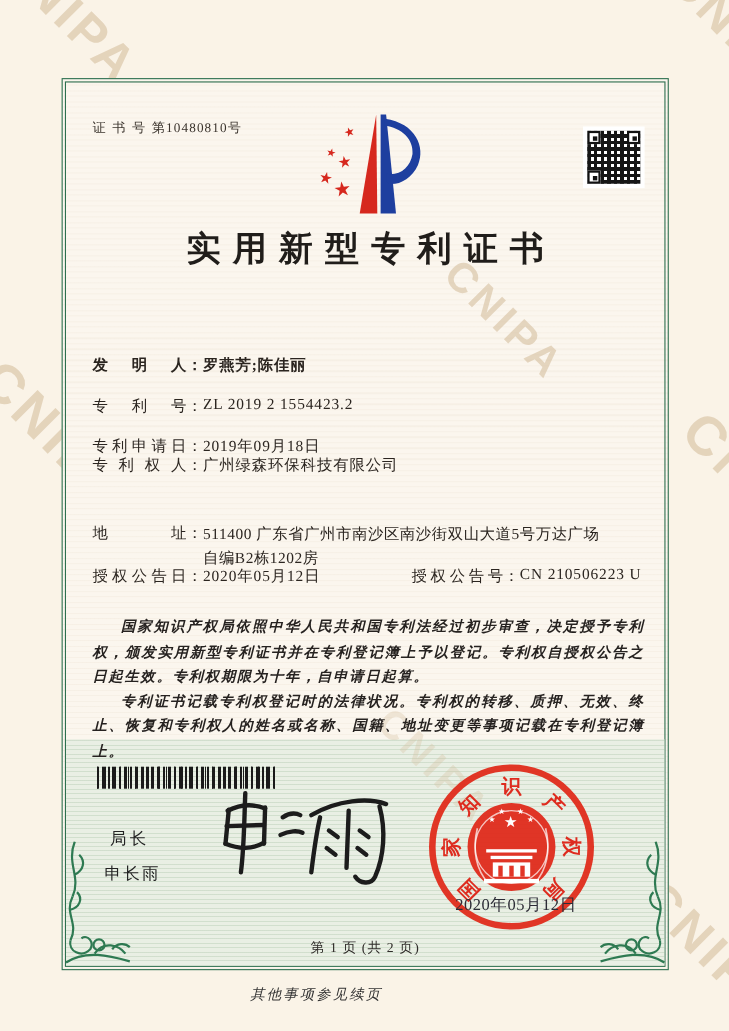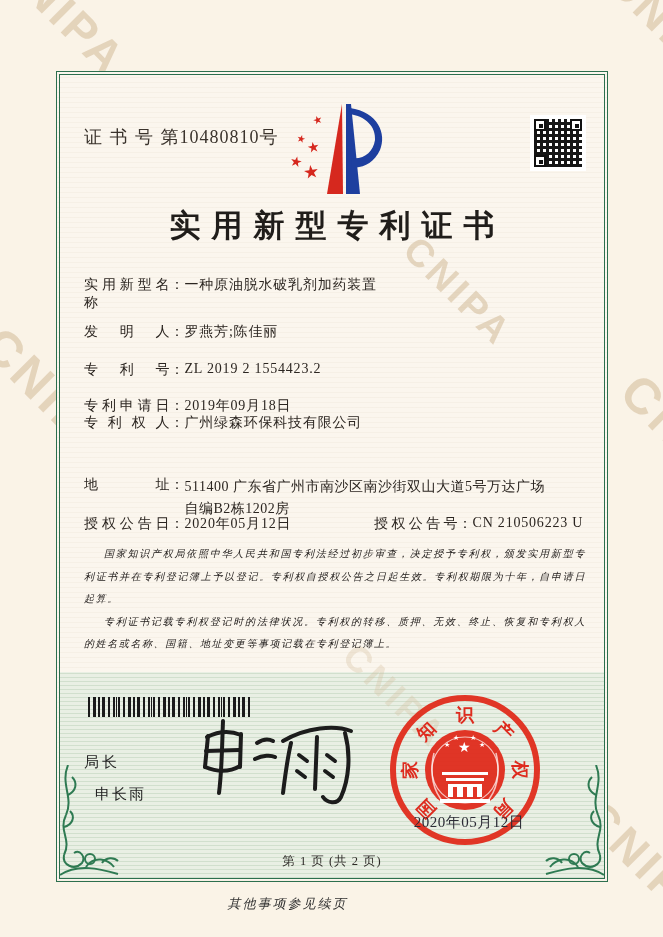--- a/index.html
+++ b/index.html
@@ -21,21 +21,21 @@
     border:4px double #2c6f4e;background:#fbf6ee;
     background-image:repeating-linear-gradient(0deg,rgba(205,185,155,.10) 0 1px,transparent 1px 5px);
     z-index:1;
   }
   .cert .wm{z-index:1;}
   .green-band{
     position:absolute;left:0;top:597px;width:544px;height:206px;z-index:0;
     background-color:#e9efe4;
     background-image:repeating-linear-gradient(0deg,rgba(125,165,125,.22) 0 1px,transparent 1px 4px);
   }
-  .cert-no{position:absolute;left:24px;top:50px;z-index:2;font-size:18px;color:#3a332c;letter-spacing:1.5px;}
+  .cert-no{position:absolute;left:24px;top:33px;z-index:2;font-size:12px;color:#3a332c;letter-spacing:1.5px;}
   .cert-no .num{letter-spacing:1px;}
   
   .logo{position:absolute;left:228px;top:26px;width:104px;height:98px;z-index:2;}
   
   .qr{position:absolute;left:470px;top:40px;width:48px;height:48px;background:#fff;padding:4px;z-index:2;}
   .qr-pattern{width:48px;height:48px;position:relative;
     background-image:
       repeating-linear-gradient(0deg,#161616 0 3px,transparent 3px 6px),
       repeating-linear-gradient(90deg,#161616 0 3px,#fff 3px 6px);
   }
@@ -47,38 +47,38 @@
     position:absolute;left:0;top:130px;width:100%;z-index:2;
     text-align:center;font-size:31px;font-weight:bold;color:#201d1a;
     letter-spacing:11px;text-indent:11px;
   }
   
   .frow{position:absolute;left:24px;z-index:2;font-size:14px;color:#2b2520;letter-spacing:.5px;}
   .flabel{display:inline-block;width:86px;text-align:justify;text-align-last:justify;vertical-align:top;}
   .colon{display:inline-block;vertical-align:top;}
   .fvalue{display:inline-block;vertical-align:top;letter-spacing:.8px;color:#2b2520;}
   .vblock{display:inline-block;vertical-align:top;width:388px;line-height:22px;}
-  .r0{top:201px;} .r1{top:248px;} .r2{top:286px;} .r3{top:322px;} .r4{top:339px;} .r5{top:401px;} .r6{top:440px;}
+  .r0{top:201px;} .r1{top:248px;font-weight:bold;} .r2{top:286px;} .r3{top:322px;} .r4{top:339px;} .r5{top:401px;} .r6{top:440px;}
   .pair2{position:absolute;left:290px;top:0;white-space:nowrap;}
   .pair2 .flabel{width:84px;}
   
   .body-text{
-    position:absolute;left:24px;top:468px;width:502px;z-index:2;
-    font-size:10px;line-height:22.5px;letter-spacing:1.6px;
-    text-align:justify;color:#262220;font-style:italic;
+    position:absolute;left:24px;top:484px;width:502px;z-index:2;
+    font-size:13px;line-height:22.5px;letter-spacing:1.6px;
+    text-align:justify;color:#262220;font-style:italic;font-weight:bold;
   }
   .body-text p{margin:0;text-indent:2em;}
   
   .barcode{
     position:absolute;left:28px;top:622px;width:164px;height:20px;z-index:2;
     background-image:
       repeating-linear-gradient(90deg,#1a1a1a 0 2px,transparent 2px 5px),
       repeating-linear-gradient(90deg,#1a1a1a 0 1px,transparent 1px 7px);
   }
-  .director-title{position:absolute;left:24px;top:678px;z-index:2;font-family:"Liberation Sans","DejaVu Sans",sans-serif;font-size:15px;color:#232323;letter-spacing:3px;}
+  .director-title{position:absolute;left:40px;top:678px;z-index:2;font-family:"Liberation Sans","DejaVu Sans",sans-serif;font-size:15px;color:#232323;letter-spacing:3px;}
   .director-name{position:absolute;left:35px;top:710px;z-index:2;font-family:Liberation Serif, serif;font-size:15px;color:#232323;letter-spacing:2px;}
   .signature{position:absolute;left:130px;top:640px;width:170px;height:100px;z-index:3;}
   
   .seal{position:absolute;left:330px;top:620px;width:138px;height:138px;z-index:2;
     border:6px solid rgba(224,38,22,.92);border-radius:50%;}
   .seal-char{position:absolute;left:50%;top:50%;z-index:2;
     font-size:18px;font-weight:bold;color:rgba(221,33,20,.95);}
   .emblem{position:absolute;left:50%;top:50%;transform:translate(-50%,-50%);z-index:1;}
   .seal-date{position:absolute;left:336px;top:738px;width:146px;z-index:4;text-align:center;
     font-size:15px;color:#2c2c36;letter-spacing:.5px;}
@@ -125,23 +125,20 @@
   <div class="qr">
     <div class="qr-pattern">
       <div class="finder f1"></div>
       <div class="finder f2"></div>
       <div class="finder f3"></div>
     </div>
   </div>
 
   <div class="title">实用新型专利证书</div>
 
-  <div class="frow r0">
-    <span class="flabel">实用新型名称</span><span class="colon">：</span><span class="fvalue">一种原油脱水破乳剂加药装置</span>
-  </div>
   <div class="frow r1">
     <span class="flabel">发明人</span><span class="colon">：</span><span class="fvalue">罗燕芳;陈佳丽</span>
   </div>
   <div class="frow r2">
     <span class="flabel">专利号</span><span class="colon">：</span><span class="fvalue">ZL 2019 2 1554423.2</span>
   </div>
   <div class="frow r3">
     <span class="flabel">专利申请日</span><span class="colon">：</span><span class="fvalue">2019年09月18日</span>
   </div>
   <div class="frow r4">

